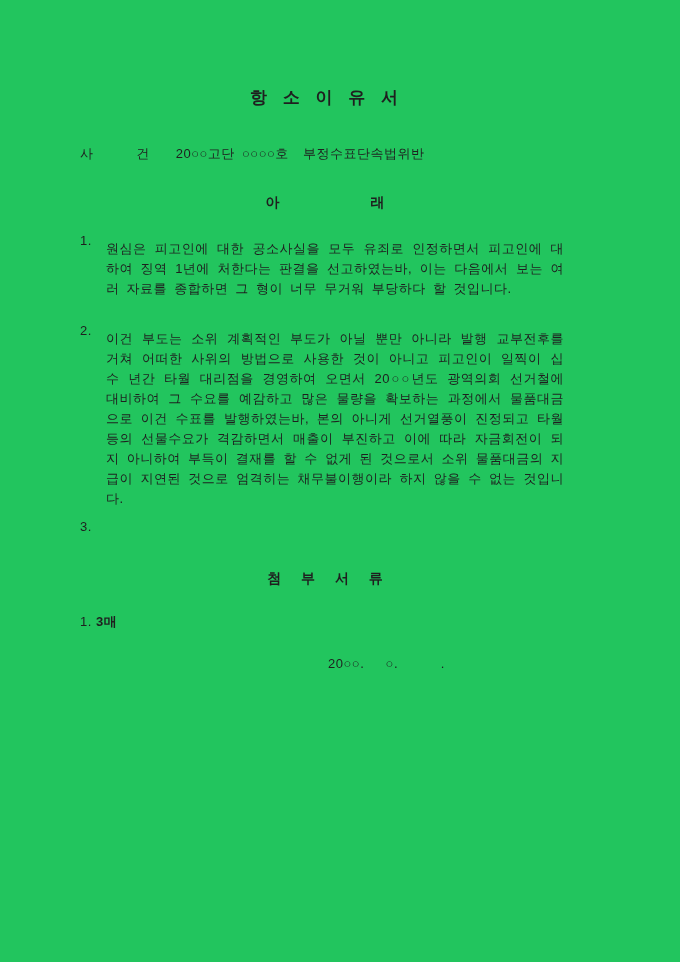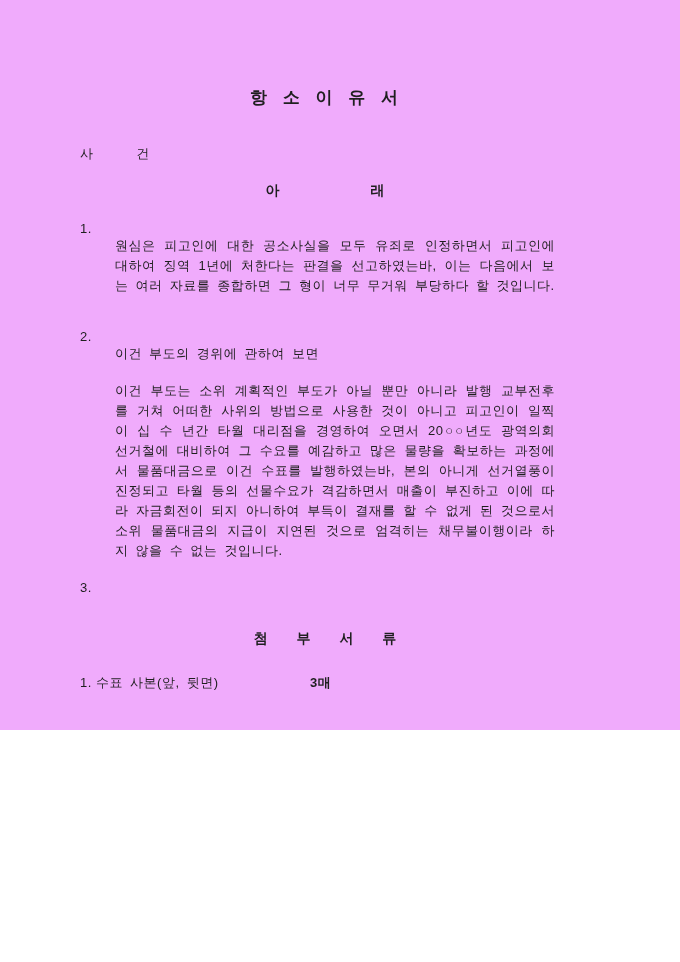--- a/index.html
+++ b/index.html
@@ -12,24 +12,24 @@
     height: 962px;
     color: #1f1f1f;
     font-family: "Liberation Sans", "DejaVu Sans", sans-serif;
     font-size: 13px;
     letter-spacing: 0.5px;
     word-spacing: 3px;
   }
   .page {
     box-sizing: border-box;
     width: 680px;
-    height: 730px;
+    height: 962px;
     padding: 88px 108px 0 80px;
     overflow: hidden;
-    background: #f0abfc;
+    background: #22c55e;
   }
   .doc-title {
     text-align: center;
     font-size: 17px;
     font-weight: bold;
     letter-spacing: 4px;
     white-space: pre;
     line-height: 20px;
   }
   .field-row {
@@ -43,21 +43,21 @@
   }
   .field-label { white-space: pre; }
   .field-value { white-space: pre; margin-left: 26px; }
   .intro {
     margin-top: 23px;
     line-height: 20px;
     text-align: justify;
     text-indent: 14px;
   }
   .center-heading {
-    margin-top: 18px;
+    margin-top: 30px;
     text-align: center;
     font-weight: bold;
     font-size: 14px;
     white-space: pre;
     letter-spacing: 2px;
     line-height: 18px;
   }
   .reasons { margin-top: 20px; }
   .reason {
     display: flex;
@@ -67,32 +67,31 @@
   .reason-no {
     width: 18px;
     flex: none;
     line-height: 20px;
   }
   .reason-body {
     flex: 1;
     line-height: 20px;
   }
   .reason-body p {
-    margin: 17px;
+    margin: 8px;
     text-align: justify;
   }
   .attach-heading {
     margin-top: 32px;
     text-align: center;
     font-weight: bold;
     font-size: 14px;
     white-space: pre;
     letter-spacing: 2px;
     line-height: 18px;
-    font-family: Liberation Mono, monospace;
   }
   .attach-row {
     display: flex;
     margin-top: 26px;
     line-height: 18px;
   }
   .attach-no { width: 16px; flex: none; }
   .attach-name { width: 214px; flex: none; white-space: pre; }
   .attach-qty { flex: none; font-weight: bold; }
   .date-line {
@@ -104,54 +103,54 @@
 </style>
 </head>
 <body>
 
 <div class="page">
 
   <div class="doc-title">항 소 이 유 서</div>
 
   <div class="field-row first">
     <span class="field-label">사      건</span>
+    <span class="field-value">20○○고단 ○○○○호  부정수표단속법위반</span>
   </div>
 
 
 
   <div class="center-heading">아          래</div>
 
   <div class="reasons">
 
     <div class="reason first">
       <div class="reason-no">1.</div>
       <div class="reason-body">
         <p>원심은 피고인에 대한 공소사실을 모두 유죄로 인정하면서 피고인에 대하여 징역 1년에 처한다는 판결을 선고하였는바, 이는 다음에서 보는 여러 자료를 종합하면 그 형이 너무 무거워 부당하다 할 것입니다.</p>
         <p></p>
       </div>
     </div>
 
     <div class="reason">
       <div class="reason-no">2.</div>
       <div class="reason-body">
-        <p>이건 부도의 경위에 관하여 보면</p>
         <p>이건 부도는 소위 계획적인 부도가 아닐 뿐만 아니라 발행 교부전후를 거쳐 어떠한 사위의 방법으로 사용한 것이 아니고 피고인이 일찍이 십 수 년간 타월 대리점을 경영하여 오면서 20○○년도 광역의회 선거철에 대비하여 그 수요를 예감하고 많은 물량을 확보하는 과정에서 물품대금으로 이건 수표를 발행하였는바, 본의 아니게 선거열풍이 진정되고 타월 등의 선물수요가 격감하면서 매출이 부진하고 이에 따라 자금회전이 되지 아니하여 부득이 결재를 할 수 없게 된 것으로서 소위 물품대금의 지급이 지연된 것으로 엄격히는 채무불이행이라 하지 않을 수 없는 것입니다.</p>
       </div>
     </div>
 
     <div class="reason" style="margin-top:0;">
       <div class="reason-no">3.</div>
       <div class="reason-body">
       </div>
     </div>
 
   </div>
 
   <div class="attach-heading">첨  부  서  류</div>
 
   <div class="attach-row">
     <span class="attach-no">1.</span>
-    <span class="attach-name">수표 사본(앞, 뒷면)</span>
     <span class="attach-qty">3매</span>
   </div>
 
+  <div class="date-line">20○○.   ○.      .</div>
 
 </div>
 
 </body></html>

